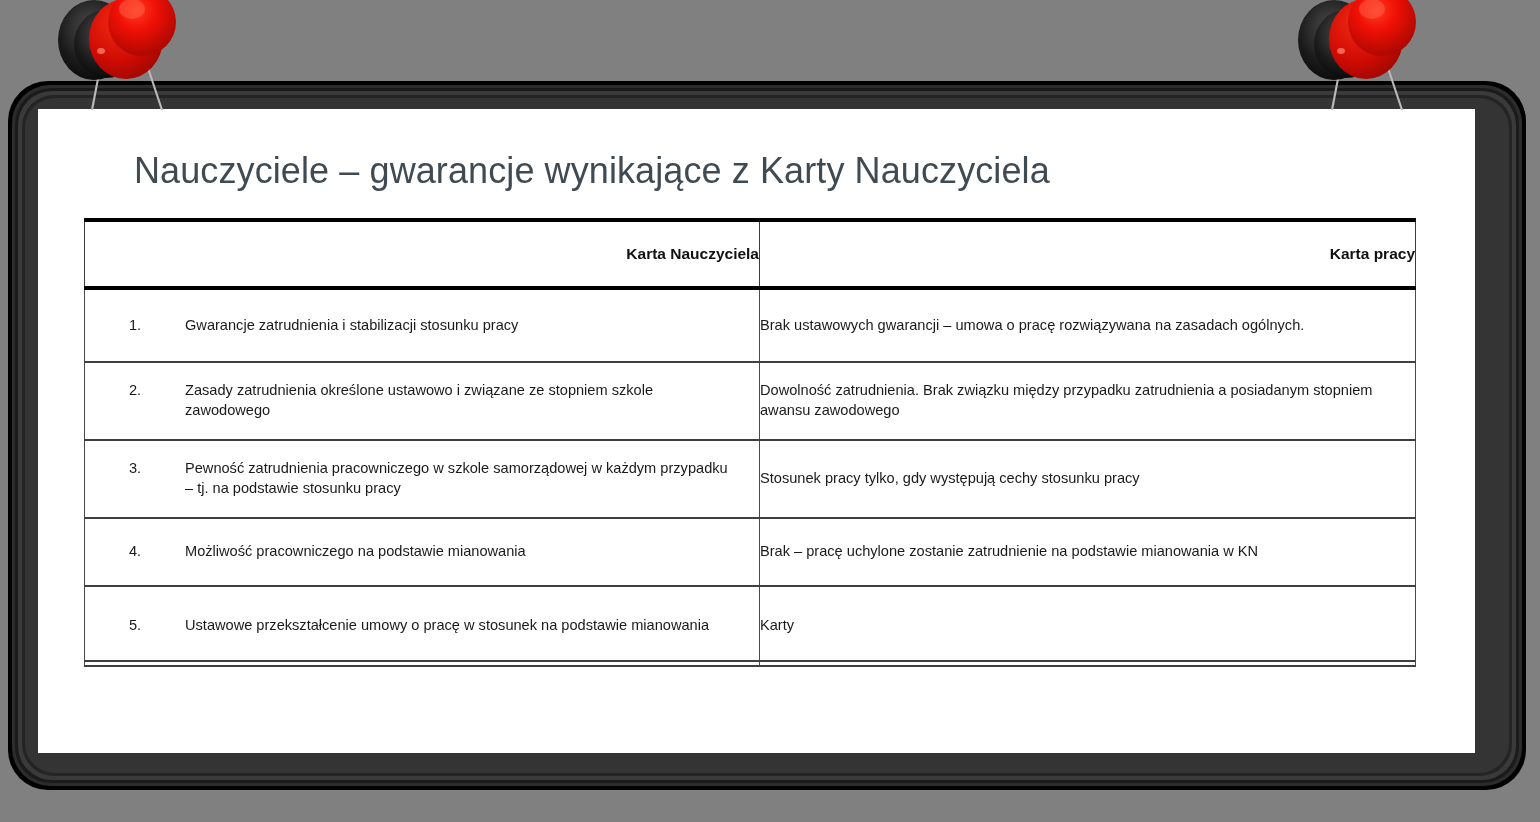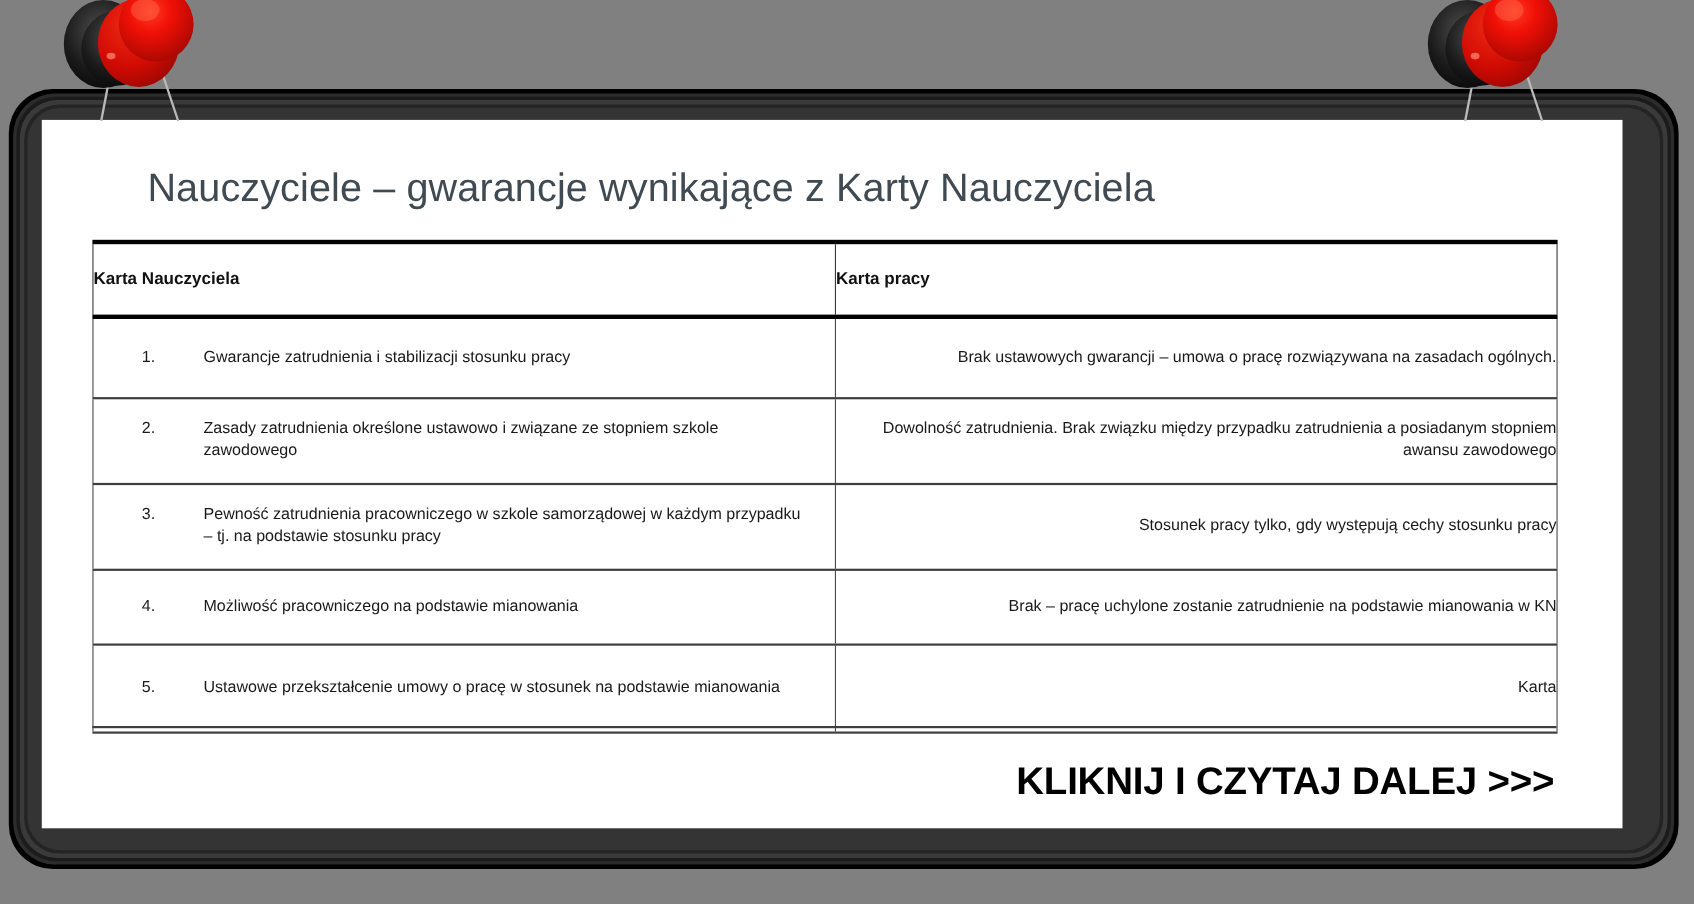--- a/index.html
+++ b/index.html
@@ -100,21 +100,21 @@
 
   #comparison-table thead th {
     border-top: 4px solid #000000;
     border-bottom: 4px solid #000000;
     border-left: 1px solid #3a3a3a;
     border-right: 1px solid #3a3a3a;
     height: 68px;
     font-size: 15.5px;
     font-weight: bold;
     color: #111111;
-    text-align: left;
+    text-align: right;
     vertical-align: middle;
   }
 
   #comparison-table tbody td {
     border-bottom: 2px solid #3f3f3f;
     border-left: 1px solid #4a4a4a;
     border-right: 1px solid #4a4a4a;
     vertical-align: middle;
     font-size: 14.6px;
     color: #1a1a1a;
@@ -142,21 +142,20 @@
     color: #1a1a1a;
   }
   .left-text {
     flex: 1 1 auto;
     padding-right: 22px;
   }
 
   td.cell-right {
     padding-left: 14px;
     padding-right: 16px;
-    text-align: right;
   }
 
   
   #table-clip-rule {
     position: absolute;
     left: 46px;
     top: 551px;
     width: 1331px;
     height: 2px;
     background: #3f3f3f;
@@ -253,29 +252,28 @@
           <td class="cell-right">Brak – pracę uchylone zostanie zatrudnienie na podstawie mianowania w KN</td>
         </tr>
 
         <tr class="row-r5">
           <td class="cell-left">
             <div class="left-inner">
               <span class="row-num">5.</span>
               <span class="left-text">Ustawowe przekształcenie umowy o pracę w stosunek na podstawie mianowania</span>
             </div>
           </td>
-          <td class="cell-right">Karta</td>
+          <td class="cell-right">Karty</td>
         </tr>
 
       </tbody>
     </table>
 
     <div id="table-clip-rule"></div>
 
-    <div id="cta">KLIKNIJ I CZYTAJ DALEJ  &gt;&gt;&gt;</div>
   </div>
 
   <svg class="pin pin-left" viewBox="0 0 160 135">
     <defs>
       <radialGradient id="pinHeadL" cx="42%" cy="33%" r="72%">
         <stop offset="0%" stop-color="#ff3a22"></stop>
         <stop offset="40%" stop-color="#f01006"></stop>
         <stop offset="100%" stop-color="#a50702"></stop>
       </radialGradient>
       <radialGradient id="pinBodyL" cx="38%" cy="30%" r="85%">

